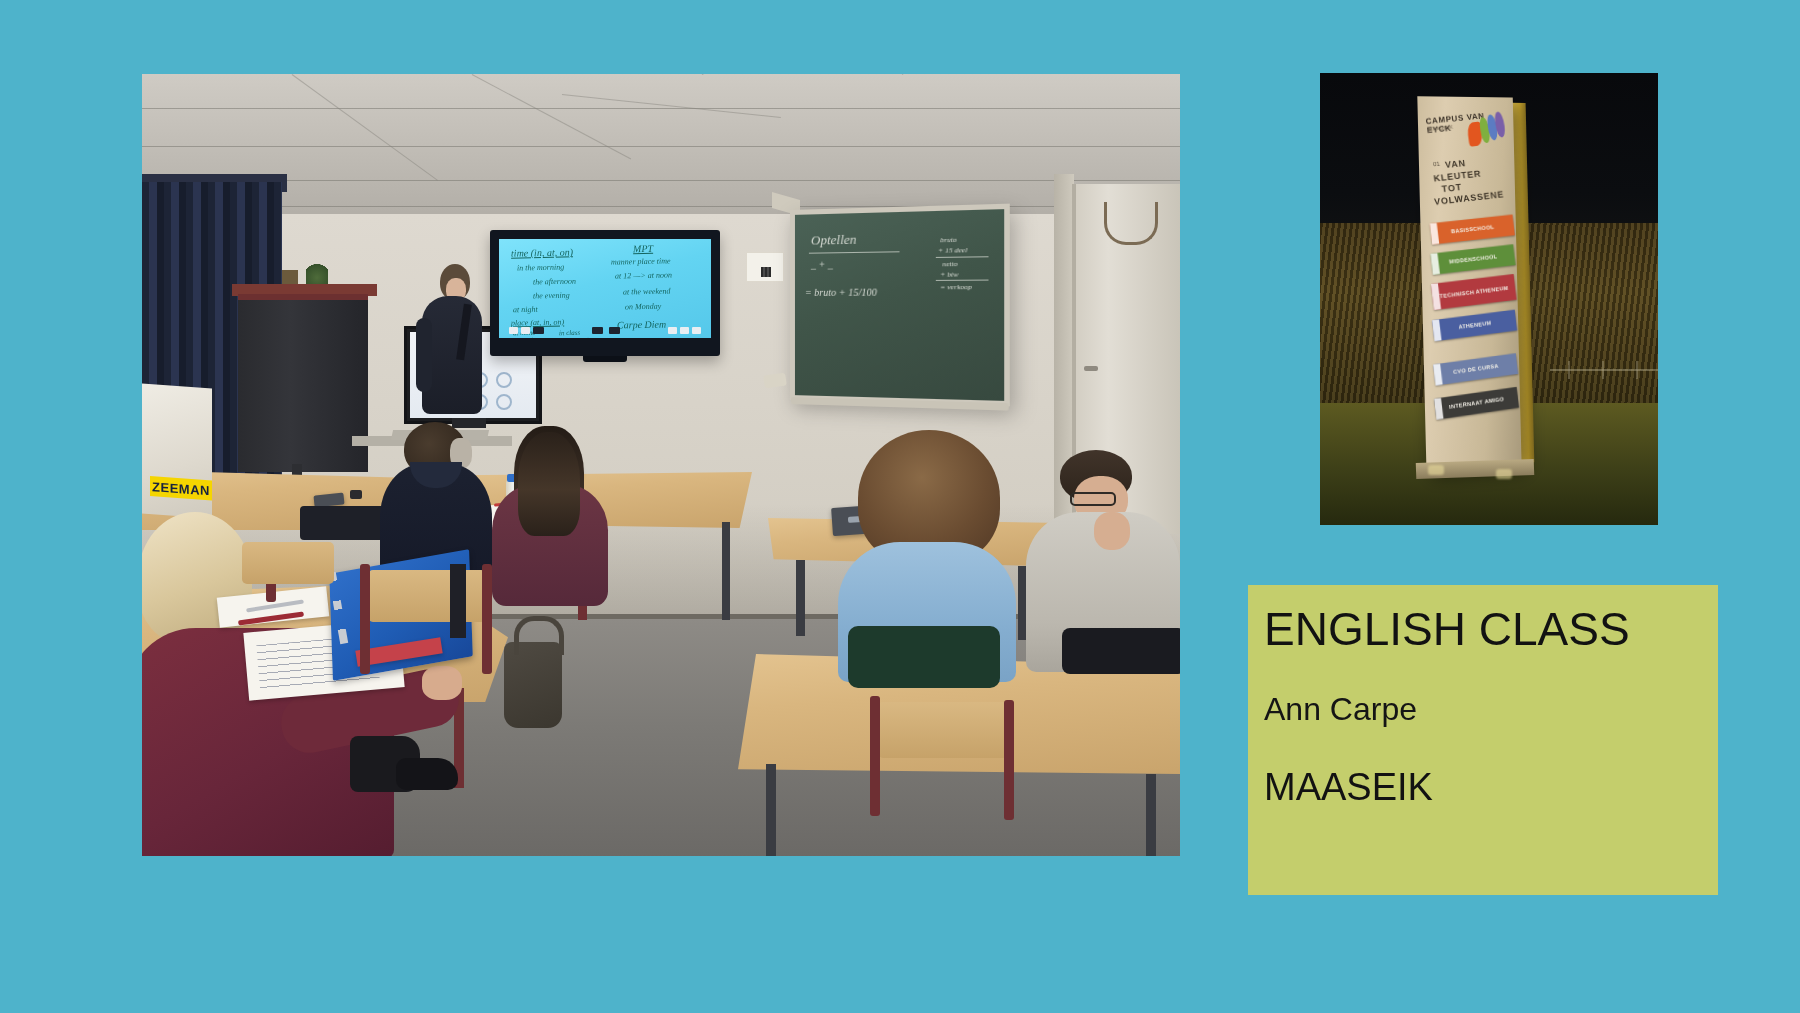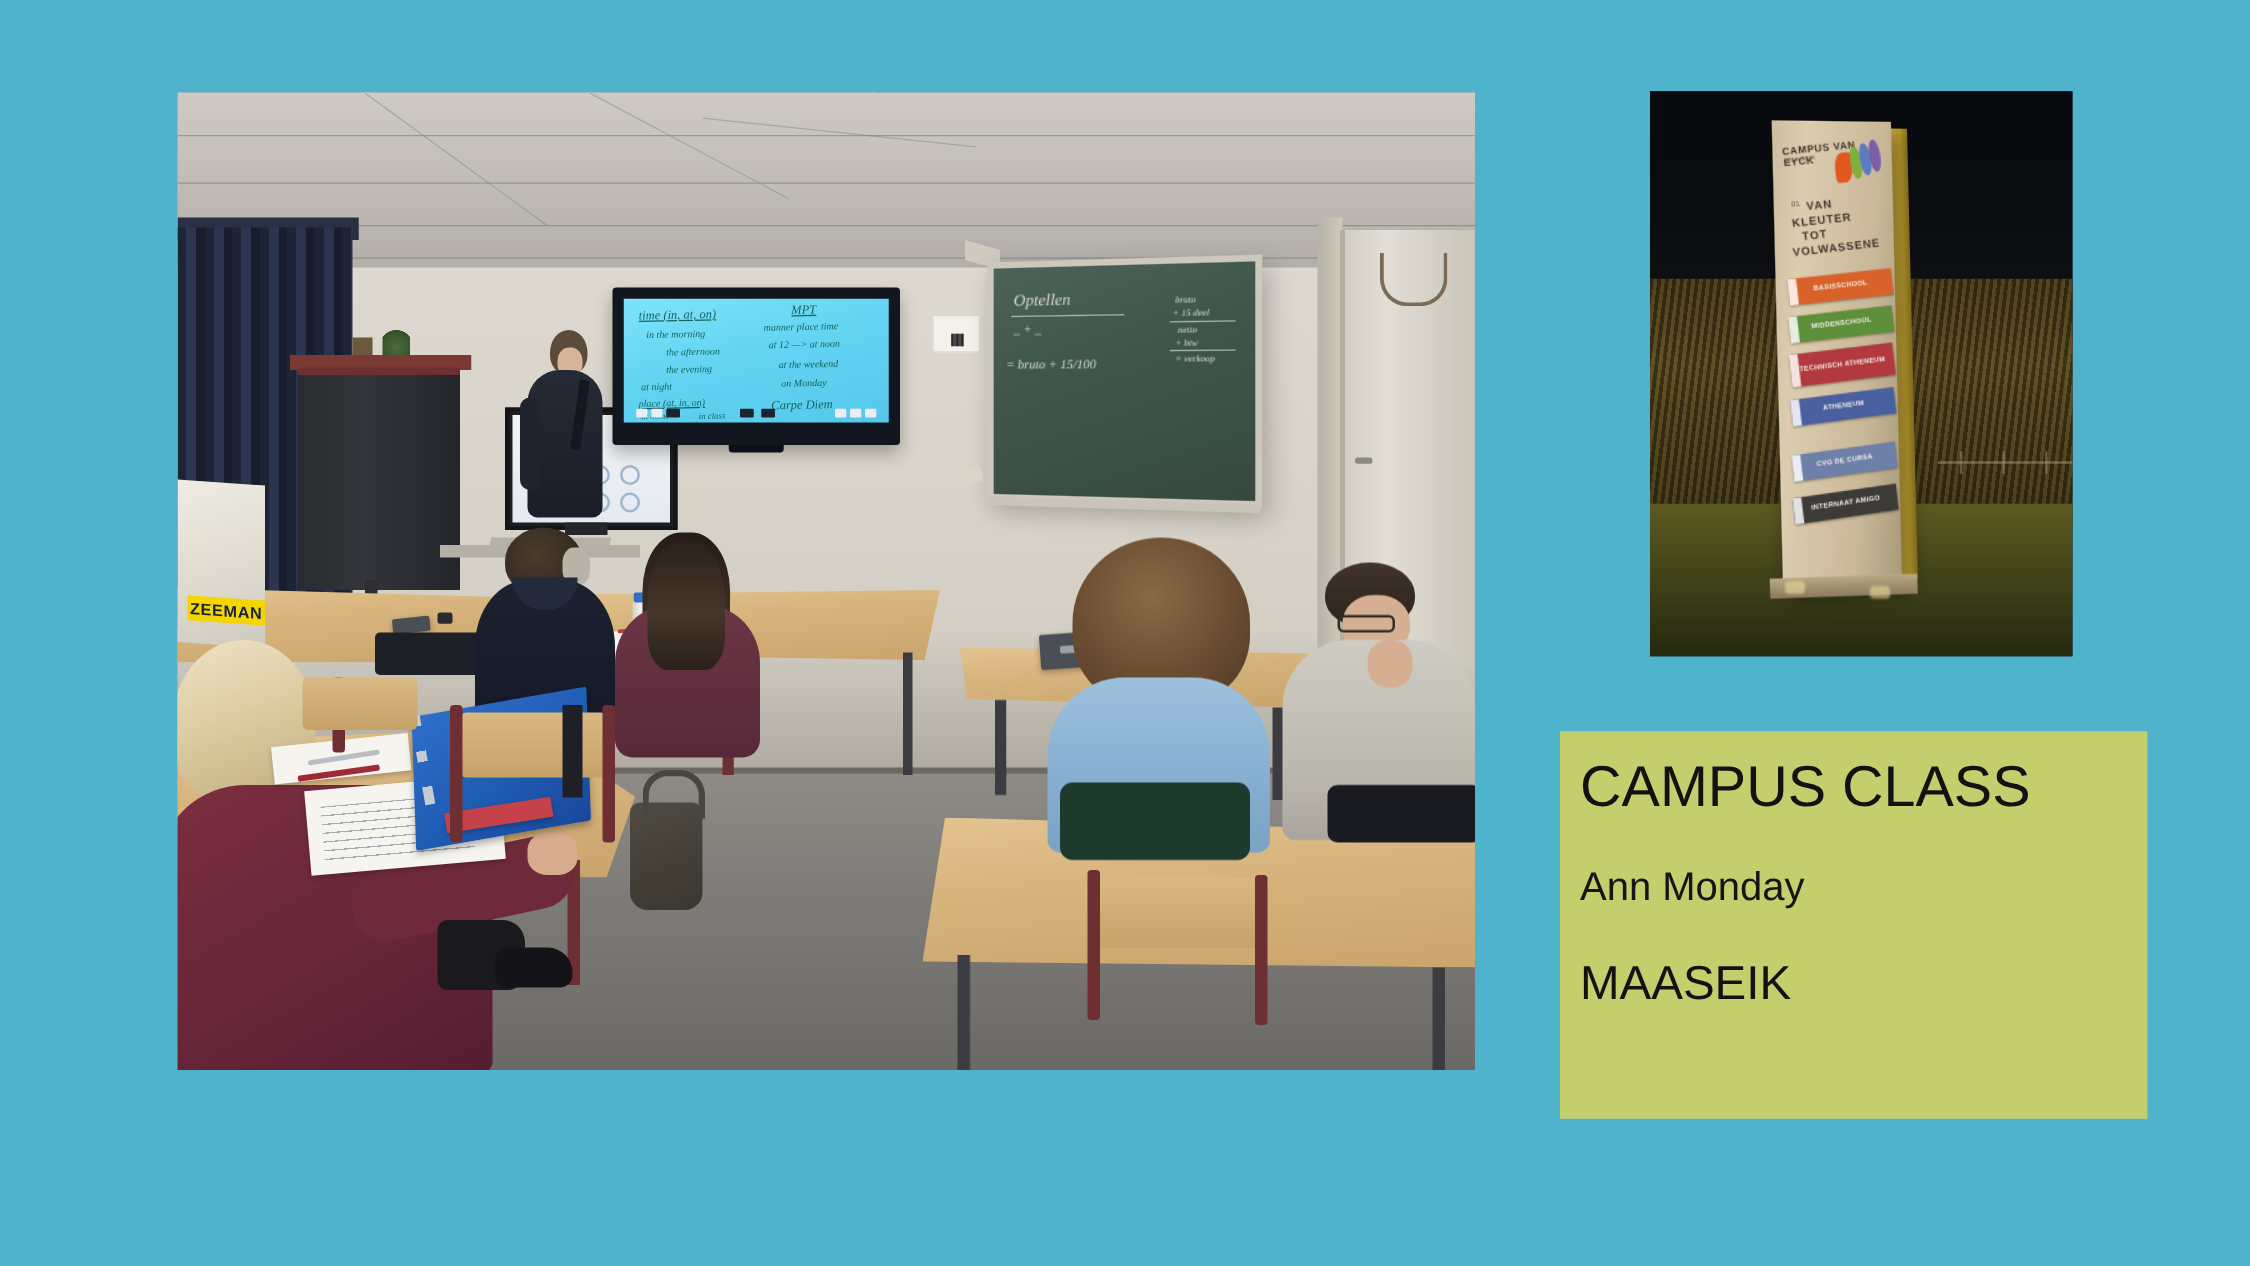--- a/index.html
+++ b/index.html
@@ -724,19 +724,19 @@
       </div>
     </div>
 
     <div class="sg sg-base"></div>
     <div class="sg sg-light" style="left:108px;top:392px"></div>
     <div class="sg sg-light" style="left:176px;top:396px"></div>
   </div>
 
   <div id="text-card" style="background: rgb(196, 206, 108);">
     <div class="tc-inner">
-      <div class="tc-title">CAMPUS CLASS</div>
-      <div class="tc-name">Ann Monday</div>
+      <div class="tc-title">ENGLISH CLASS</div>
+      <div class="tc-name">Ann Carpe</div>
       <div class="tc-place">MAASEIK</div>
     </div>
   </div>
 
 </div>
 
 </body></html>

